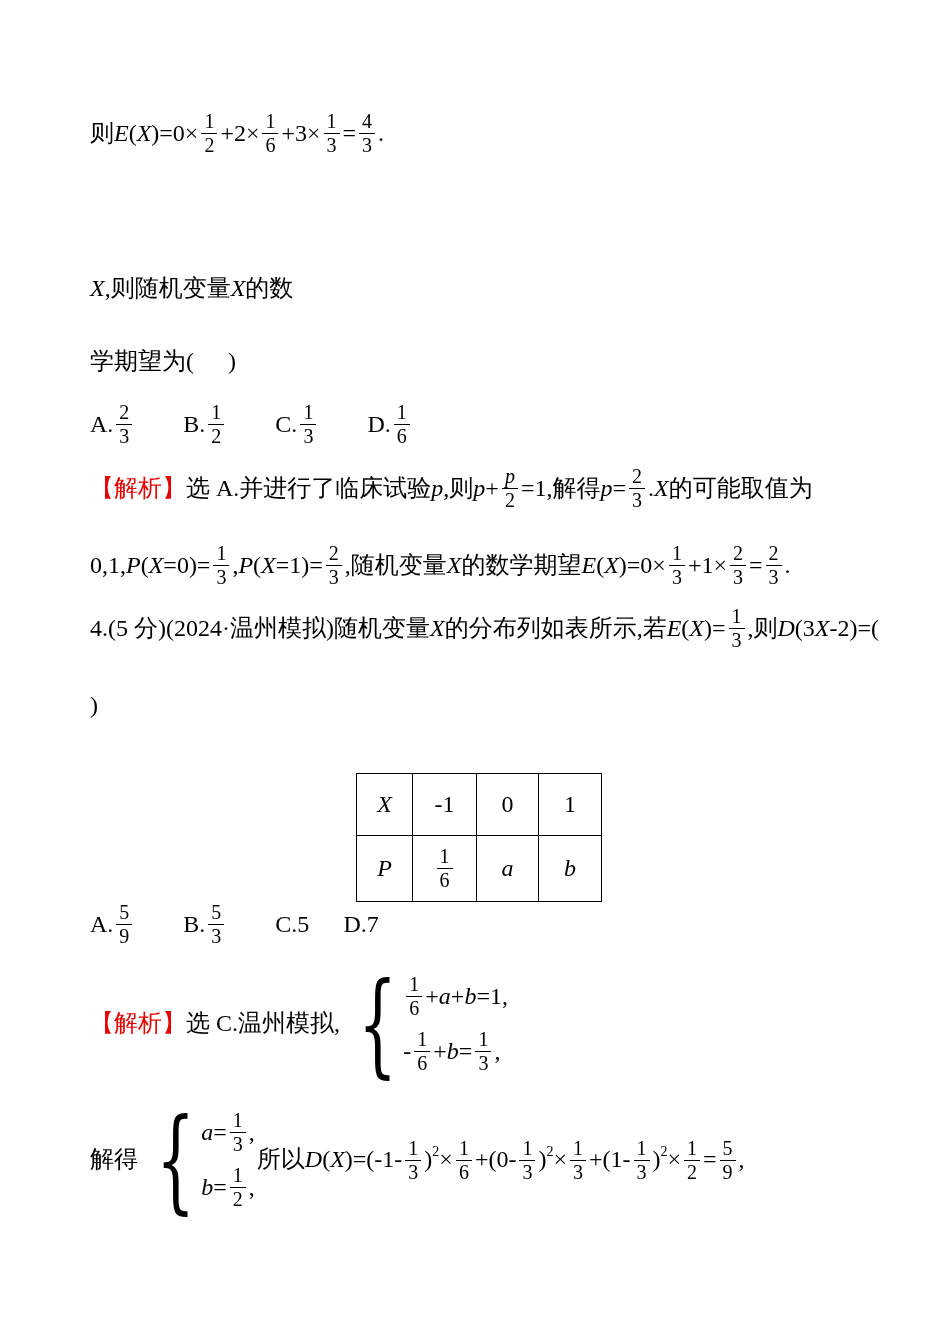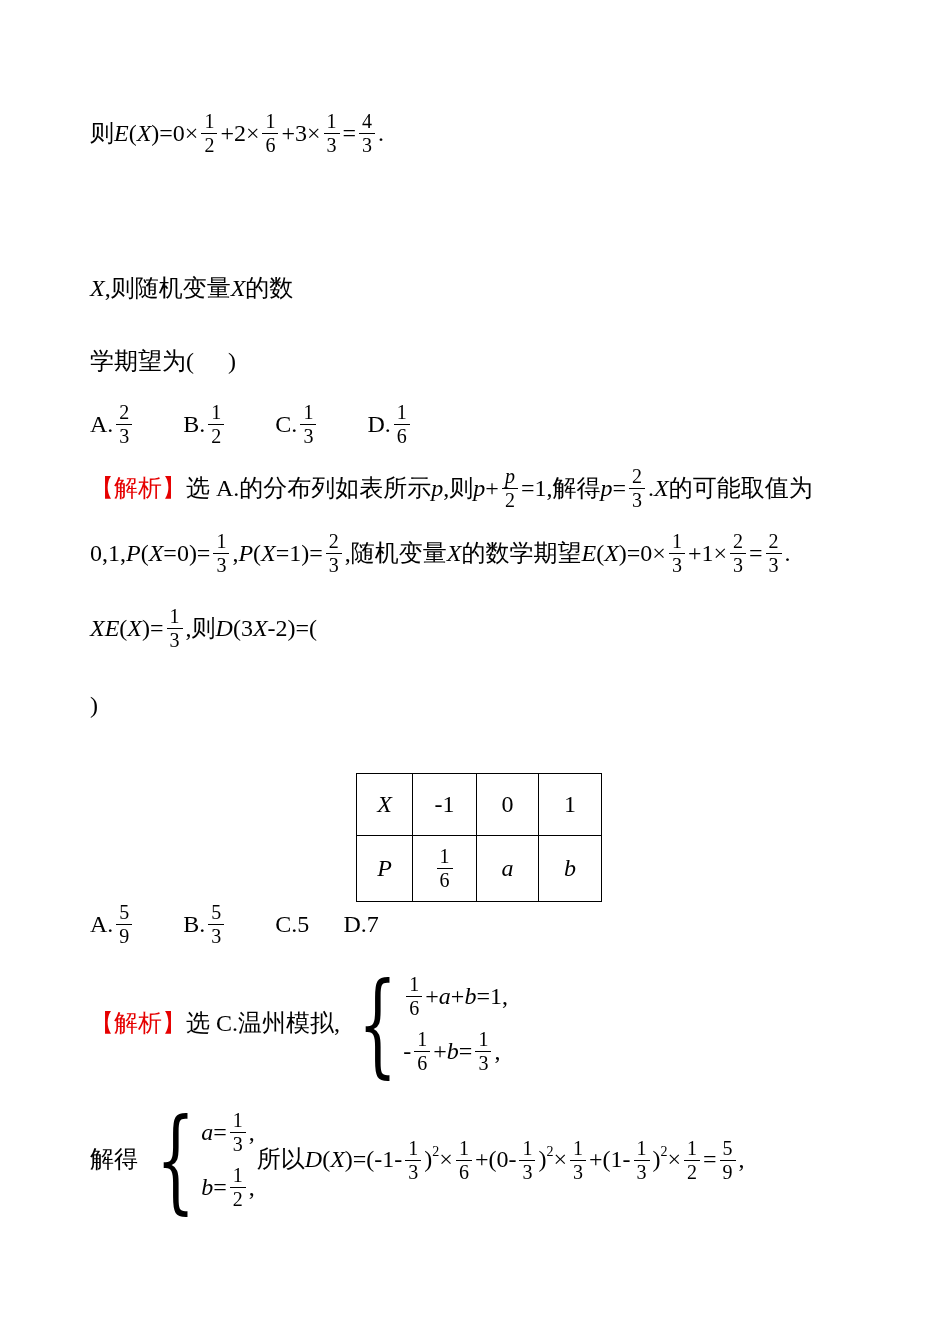--- a/index.html
+++ b/index.html
@@ -133,41 +133,41 @@
       <span class="spacer" style="width: 48px;"></span>
       <span class="txt">D.</span>
       <span class="frac">
         <span class="fnum">1</span>
         <span class="fden">6</span>
       </span>
     </div>
 
   <div class="line" style="top:465px">
       <span class="txt red">【解析】</span>
-      <span class="txt">选 A.的分布列如表所示 </span>
+      <span class="txt">选 A.并进行了临床试验 </span>
       <span class="var">p</span>
       <span class="txt">,则 </span>
       <span class="var">p</span>
       <span class="txt">+</span>
       <span class="frac">
         <span class="fnum var">p</span>
         <span class="fden">2</span>
       </span>
       <span class="txt">=1,解得 </span>
       <span class="var">p</span>
       <span class="txt">=</span>
       <span class="frac">
         <span class="fnum">2</span>
         <span class="fden">3</span>
       </span>
       <span class="txt">.</span>
       <span class="var">X</span>
       <span class="txt"> 的可能取值为</span>
     </div>
-  <div class="line" style="top:530px">
+  <div class="line" style="top:542px">
       <span class="txt">0,1,</span>
       <span class="var">P</span>
       <span class="txt">(</span>
       <span class="var">X</span>
       <span class="txt">=0)=</span>
       <span class="frac">
         <span class="fnum">1</span>
         <span class="fden">3</span>
       </span>
       <span class="txt">,</span>
@@ -197,21 +197,23 @@
       </span>
       <span class="txt">=</span>
       <span class="frac">
         <span class="fnum">2</span>
         <span class="fden">3</span>
       </span>
       <span class="txt">.</span>
     </div>
 
   <div class="line" style="top:605px">
-      <span class="var">X</span>
+      <span class="txt">4.(5 分)(2024·温州模拟)随机变量 </span>
+      <span class="var">X</span>
+      <span class="txt"> 的分布列如表所示,若 </span>
       <span class="var">E</span>
       <span class="txt">(</span>
       <span class="var">X</span>
       <span class="txt">)=</span>
       <span class="frac">
         <span class="fnum">1</span>
         <span class="fden">3</span>
       </span>
       <span class="txt">,则 </span>
       <span class="var">D</span>

